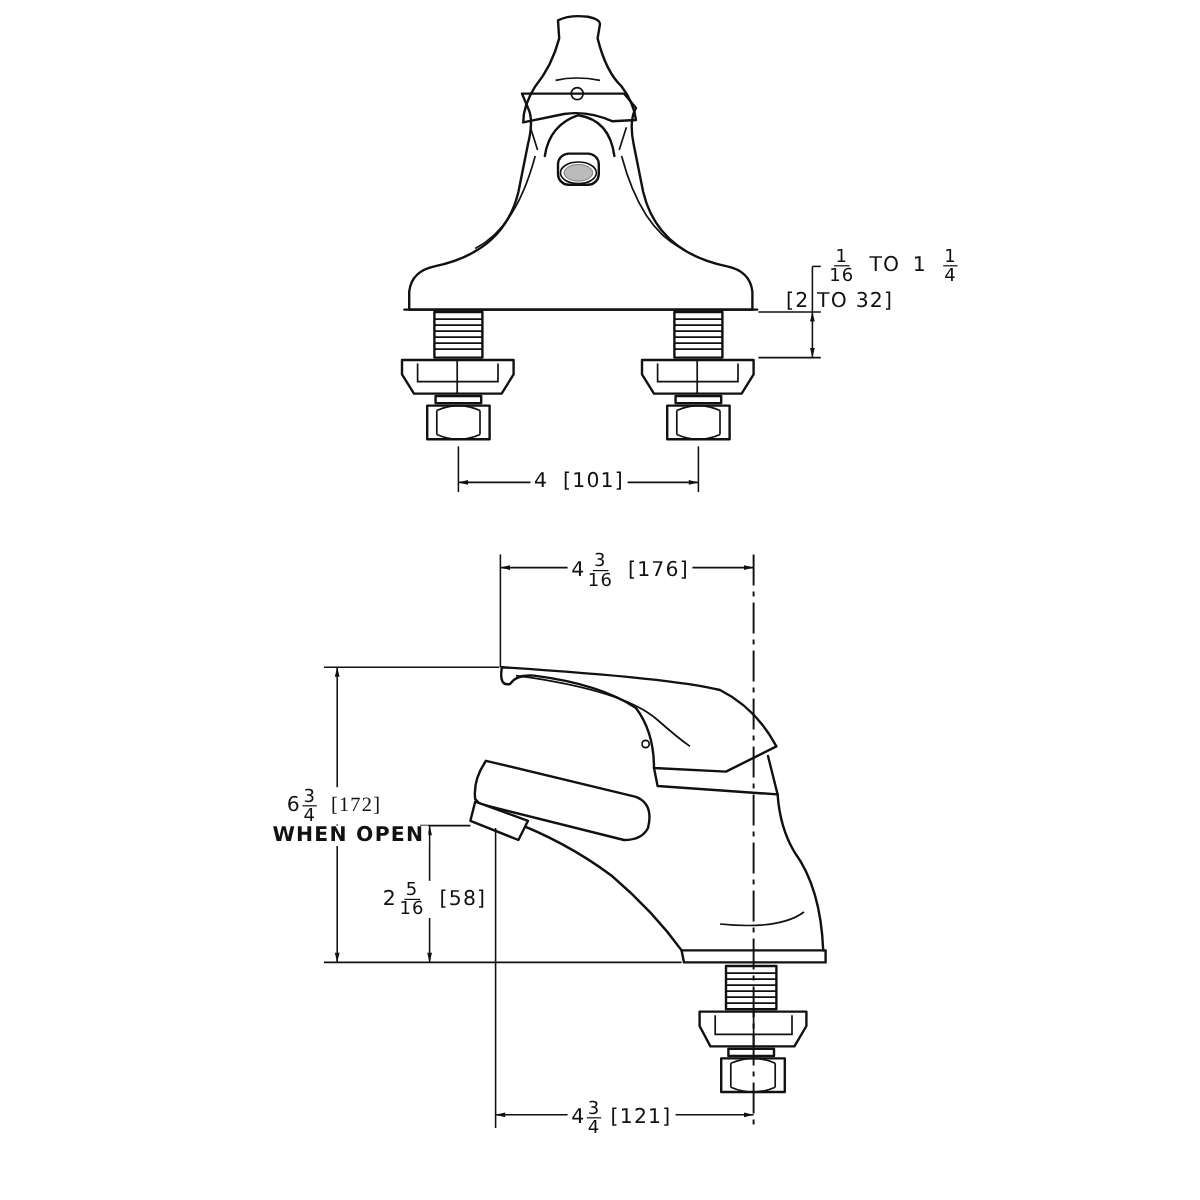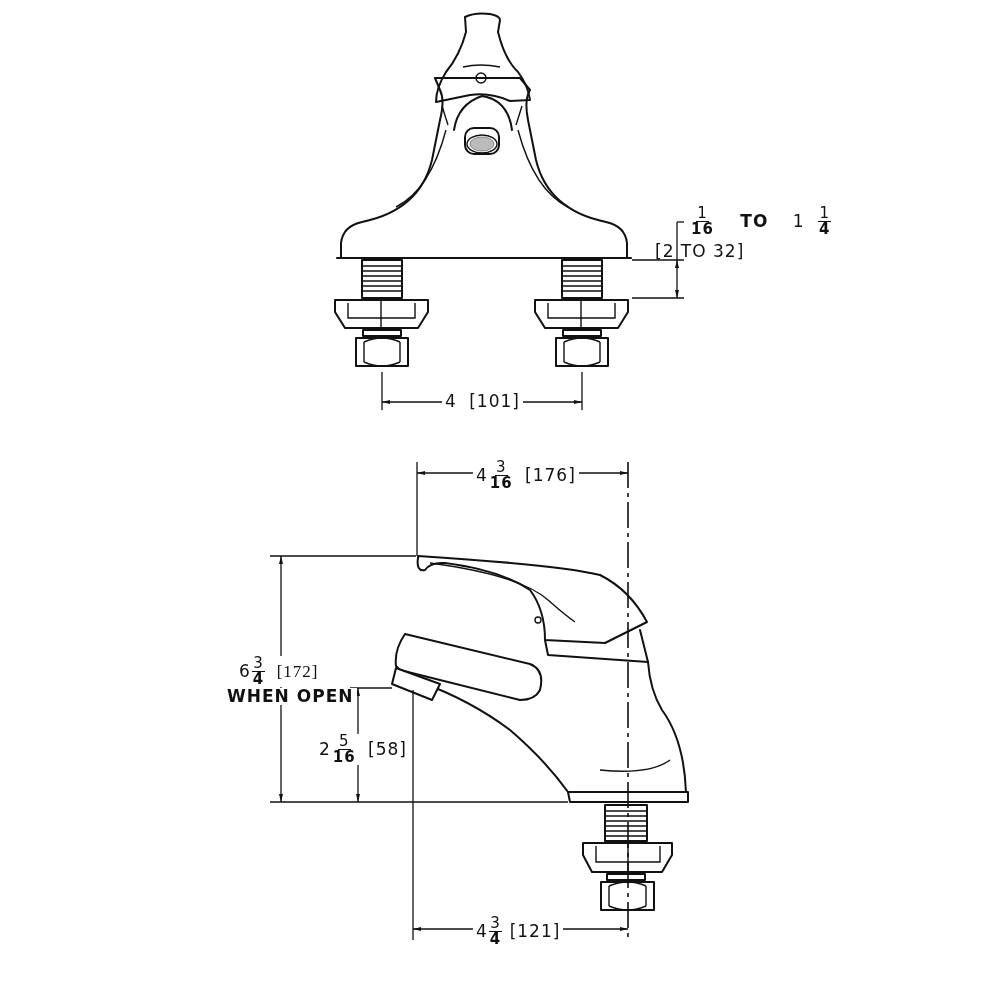--- a/index.html
+++ b/index.html
@@ -6,21 +6,21 @@
   body { width: 1000px; height: 1000px; position: relative; overflow: hidden; font-family: "DejaVu Sans", sans-serif; }
   svg { position: absolute; left: 0; top: 0; }
   .ln { fill: none; stroke: #111; stroke-width: 2; stroke-linejoin: round; stroke-linecap: round; }
   .thin { fill: none; stroke: #111; stroke-width: 1.4; }
   .dim { fill: none; stroke: #111; stroke-width: 1.3; }
   .center { fill: none; stroke: #111; stroke-width: 1.6; stroke-dasharray: 26 5 4 5; }
   .fill-w { fill: #fff; stroke: #111; stroke-width: 2; stroke-linejoin: round; }
   .lbl { position: absolute; font-family: "DejaVu Sans", sans-serif; font-size: 17px; color: #111; white-space: nowrap; line-height: 1; background: #fff; padding: 0 3px; letter-spacing: 1px; }
   .frac { display: inline-flex; flex-direction: column; align-items: center; vertical-align: middle; font-size: 15px; line-height: 1; margin: 0 1px; }
   .frac .num { border-bottom: 1.5px solid #111; padding: 0 1px; }
-  .frac .den { padding: 0 1px; font-weight: bold; }
+  .frac .den { padding: 0 1px; }
 </style>
 </head>
 <body>
 
 <svg width="1000" height="1000" viewBox="0 0 1000 1000">
 
   <g>
 
     <path class="ln" d="M341 258 L341 243 Q343 226 362 222 Q420 210 432 160 L440 120 Q445 100 440 90 L435 78 L465 78 L490 78 L520 78 L530 90 Q524 100 528 120 L536 160 Q548 210 606 222 Q625 226 627 243 L627 258 Z"></path>
     <line class="ln" x1="337" y1="258" x2="631" y2="258"></line>
@@ -126,21 +126,21 @@
     <line class="dim" x1="413" y1="929" x2="628" y2="929"></line>
     <path d="M413 929 l8 -2 v4 z M628 929 l-8 -2 v4 z" fill="#111"></path>
   </g>
 </svg>
 
 <div class="lbl" style="left:686px; top:206px; background:transparent;">
   <span class="frac">
       <span class="num">1</span>
       <span class="den">16</span>
     </span>
-  <span style="margin:0 18px;font-weight:bold;">TO</span>
+  <span style="margin:0 4px;">TO</span>
   <span style="margin-right:6px;">1</span>
   <span class="frac">
       <span class="num">1</span>
       <span class="den">4</span>
     </span>
 </div>
 <div class="lbl" style="left:652px; top:243px; background:transparent;">[2 TO 32]</div>
 
 <div class="lbl" style="left:442px; top:393px;text-align:right;">
   <span>4</span>

